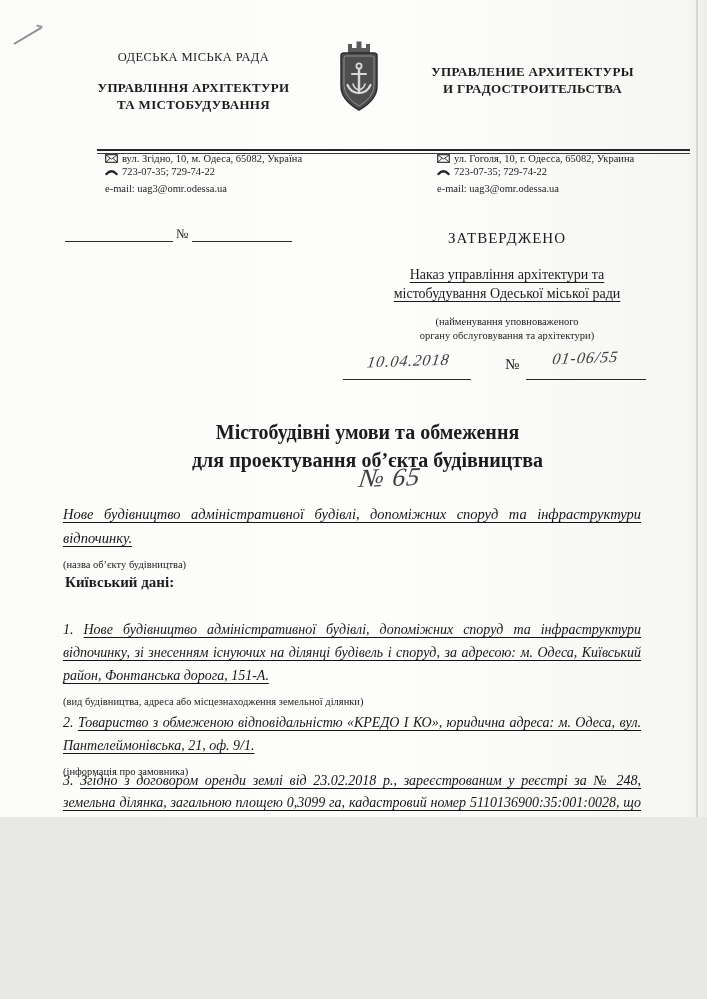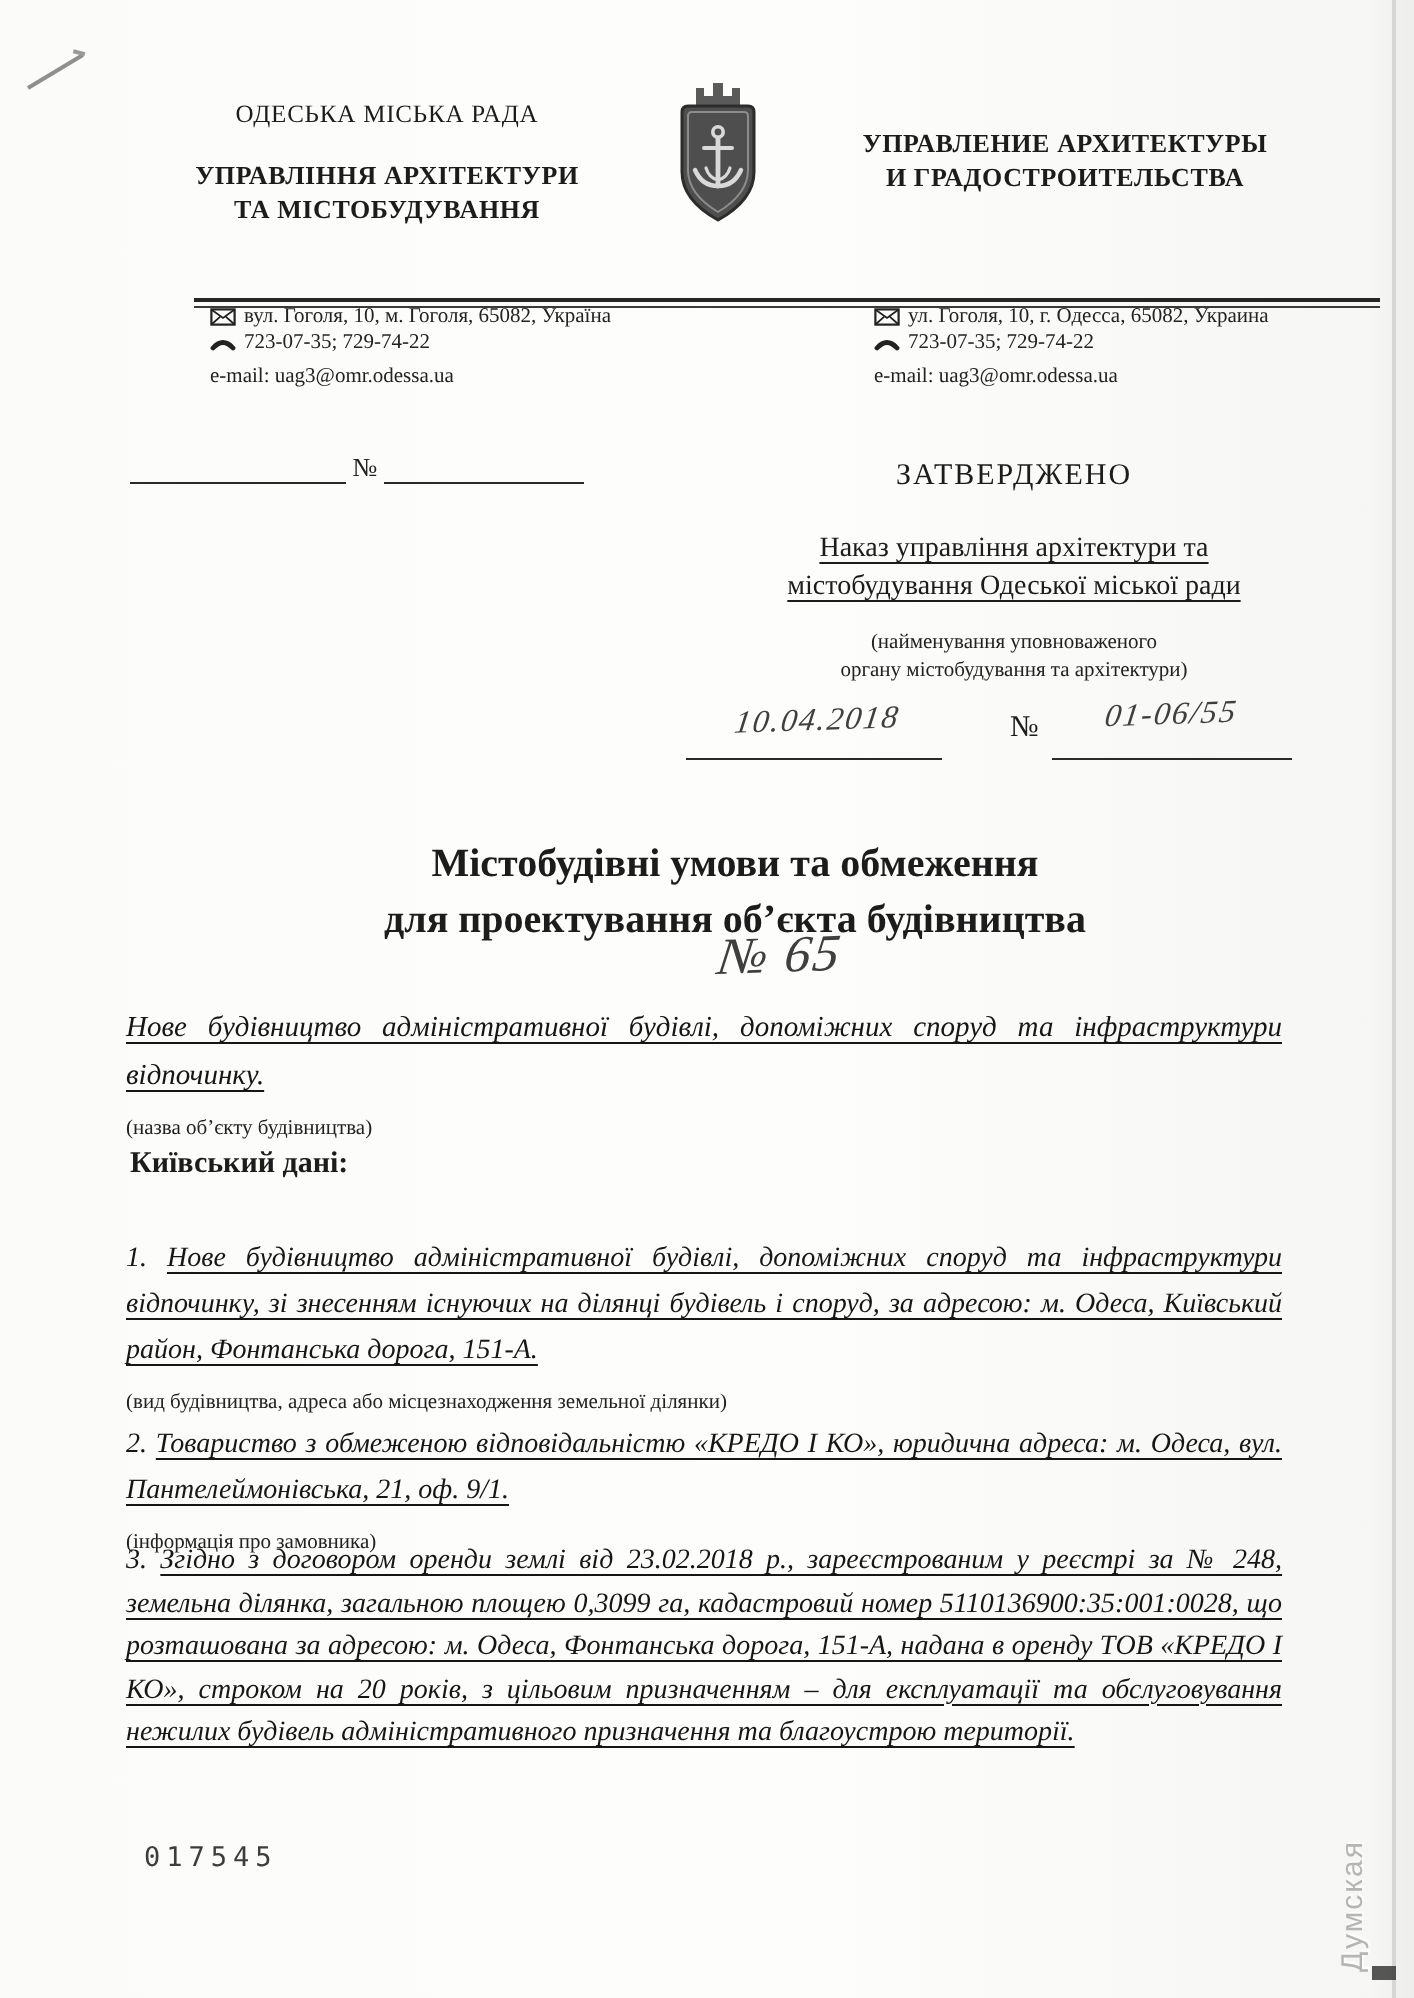--- a/index.html
+++ b/index.html
@@ -1,18 +1,18 @@
 <!DOCTYPE html>
 <html><head>
 <meta charset="utf-8">
 <style>
   * { margin:0; padding:0; box-sizing:border-box; }
   html,body { background:#e8e8e6; }
   .page {
-    position:relative; width:707px; height:999px; margin:0 auto;
+    position:relative; width:707px; height:817px; margin:0 auto;
     background:linear-gradient(90deg,#fbfbf9 0%, #fdfdfc 55%, #f6f6f4 97%, #ededeb 100%);
     font-family:"Liberation Serif","DejaVu Serif",serif;
     color:#1c1c1c; overflow:hidden;
   }
   .abs { position:absolute; }
   
   .pen-mark { left:14px; top:43px; width:32px; border-top:2px solid #8f8f8f; transform:rotate(-31deg); transform-origin:left center; }
   .pen-mark::after{ content:""; position:absolute; right:-2px; top:-4px; width:6px; border-top:2px solid #9a9a9a; transform:rotate(45deg); }
   
   .org-block { text-align:center; line-height:1.25; }
@@ -106,21 +106,21 @@
   </div>
 
   <div class="abs rule"></div>
 
   <div class="abs contact contact-left">
     <div class="row">
       <svg class="icon-svg" width="13" height="9" viewBox="0 0 13 9">
           <rect x="0.7" y="0.7" width="11.6" height="7.6" fill="none" stroke="#222" stroke-width="1.1"></rect>
           <path d="M1 1 L6.5 5 L12 1 M1 8 L5 4.4 M12 8 L8 4.4" fill="none" stroke="#222" stroke-width="0.9"></path>
         </svg>
-      <span>вул. Гоголя, 10, м. Гоголя, 65082, Україна</span>
+      <span>вул. Згідно, 10, м. Одеса, 65082, Україна</span>
     </div>
     <div class="row">
       <svg class="icon-svg" width="13" height="8" viewBox="0 0 13 8">
           <path d="M1.5 6 Q6.5 0.5 11.5 6" fill="none" stroke="#222" stroke-width="2.4" stroke-linecap="round"></path>
         </svg>
       <span>723-07-35; 729-74-22</span>
     </div>
     <div class="row email-row">
       <span>e-mail: uag3@omr.odessa.ua</span>
     </div>
@@ -151,21 +151,21 @@
     <span class="blank" style="width:100px"></span>
   </div>
 
   <div class="abs approved">ЗАТВЕРДЖЕНО</div>
   <div class="abs order-name">
     <div>Наказ управління архітектури та</div>
     <div>містобудування Одеської міської ради</div>
   </div>
   <div class="abs order-caption">
     <div>(найменування уповноваженого</div>
-    <div>органу містобудування та архітектури)</div>
+    <div>органу обслуговування та архітектури)</div>
   </div>
   <div class="abs hand hw-date">10.04.2018</div>
   <div class="abs hw-no-sign">№</div>
   <div class="abs hand hw-number">01-06/55</div>
   <div class="abs hw-line hw-line-date"></div>
   <div class="abs hw-line hw-line-num"></div>
 
   <div class="abs doc-title">
     <div>Містобудівні умови та обмеження</div>
     <div>для проектування об’єкта будівництва</div>

